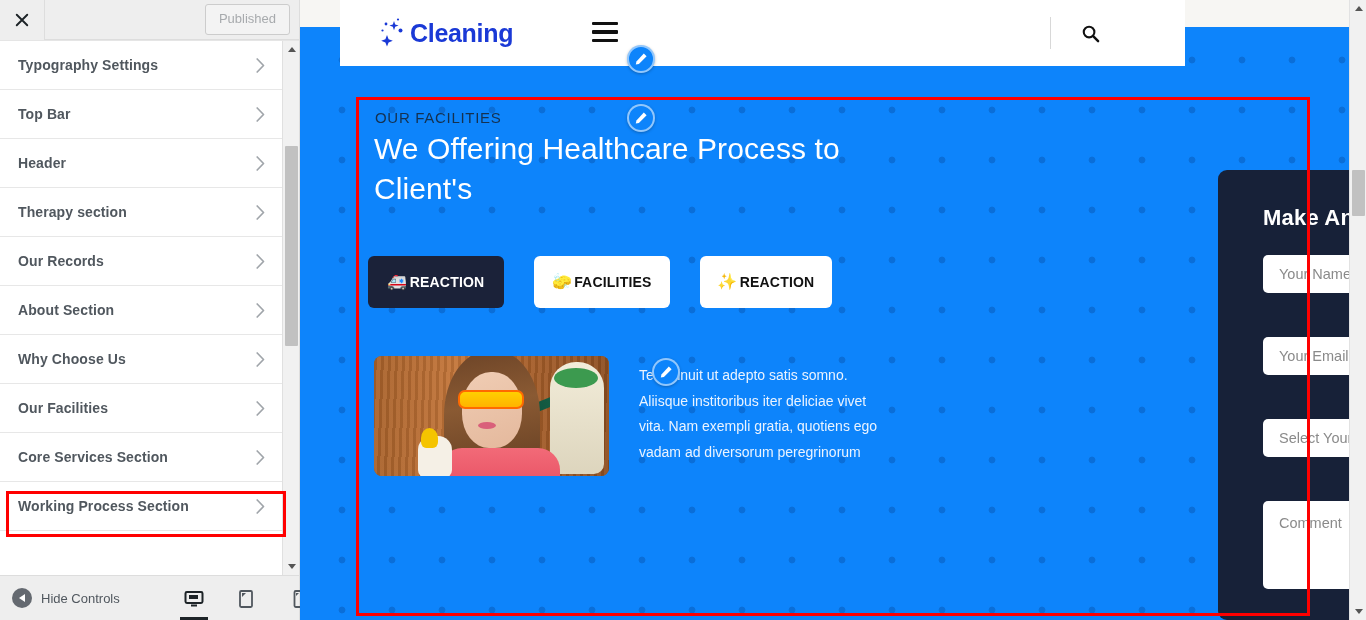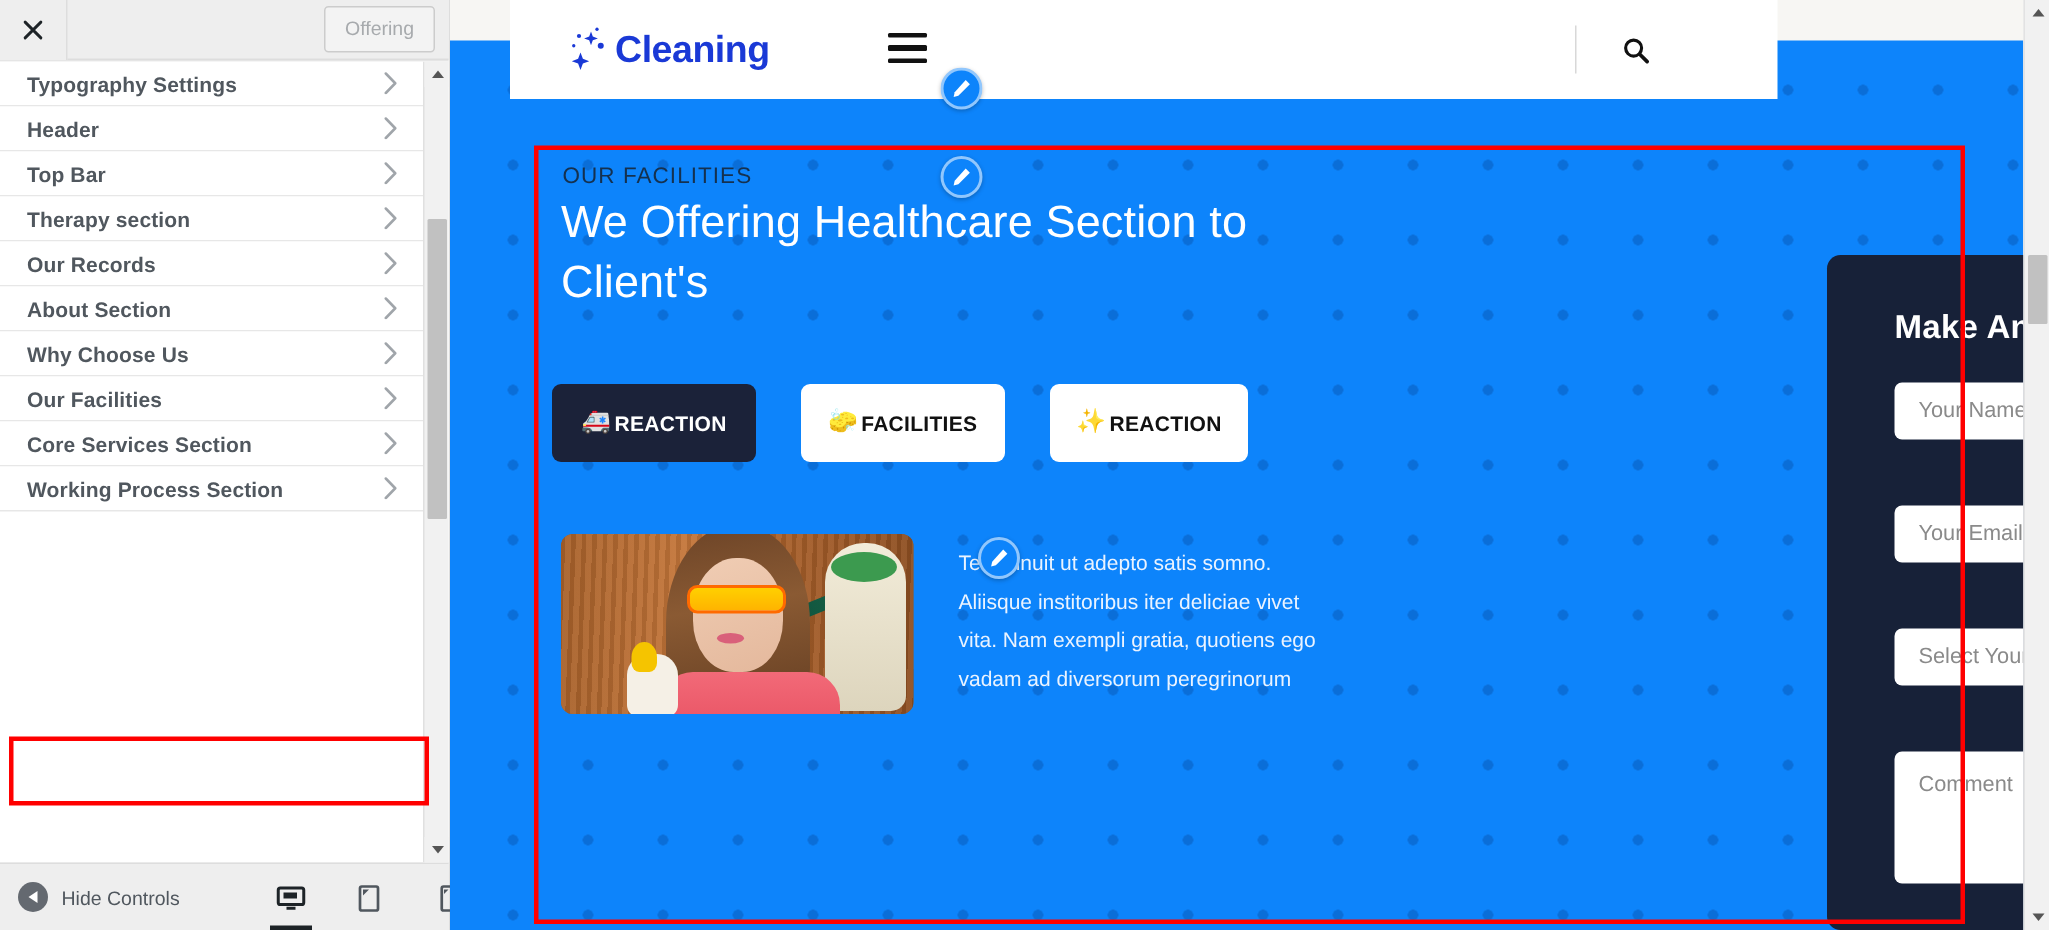--- a/index.html
+++ b/index.html
@@ -53,21 +53,21 @@
   }
 
   #cz-scrollarea {
     flex: 1; position: relative; overflow: hidden;
     background: #fff;
     border-top: 1px solid #e5e5e5;
   }
   #cz-list { position: absolute; left: 0; top: 0; width: 283px; }
   .cz-item {
     position: relative;
-    height: 30px;
+    height: 49px;
     display: flex; align-items: center;
     padding: 0 17px 0 18px;
     border-bottom: 1px solid #e7e7e7;
     background: #fff;
     cursor: pointer;
   }
   .cz-item-label {
     flex: 1;
     font-size: 14px;
     font-weight: bold;
@@ -435,44 +435,44 @@
 
   <div id="customizer">
 
     <div id="cz-header">
       <div id="cz-close">
         <svg viewBox="0 0 16 16" aria-hidden="true">
           <path d="M2 2 L14 14 M14 2 L2 14" stroke="#1d2327" stroke-width="2.2" fill="none" stroke-linecap="round"></path>
         </svg>
       </div>
       <div id="cz-head-right">
-        <button id="cz-publish">Offering</button>
+        <button id="cz-publish">Published</button>
       </div>
     </div>
 
     <div id="cz-scrollarea">
       <div id="cz-list">
           <div class="cz-item">
             <span class="cz-item-label">Typography Settings</span>
             <span class="cz-chev">
               <svg viewBox="0 0 9 15" aria-hidden="true">
                 <path d="M1.2 1 L7.5 7.5 L1.2 14" fill="none" stroke="#a0a5aa" stroke-width="1.7" stroke-linecap="round" stroke-linejoin="round"></path>
               </svg>
             </span>
           </div>
           <div class="cz-item">
+            <span class="cz-item-label">Top Bar</span>
+            <span class="cz-chev">
+              <svg viewBox="0 0 9 15" aria-hidden="true">
+                <path d="M1.2 1 L7.5 7.5 L1.2 14" fill="none" stroke="#a0a5aa" stroke-width="1.7" stroke-linecap="round" stroke-linejoin="round"></path>
+              </svg>
+            </span>
+          </div>
+          <div class="cz-item">
             <span class="cz-item-label">Header</span>
-            <span class="cz-chev">
-              <svg viewBox="0 0 9 15" aria-hidden="true">
-                <path d="M1.2 1 L7.5 7.5 L1.2 14" fill="none" stroke="#a0a5aa" stroke-width="1.7" stroke-linecap="round" stroke-linejoin="round"></path>
-              </svg>
-            </span>
-          </div>
-          <div class="cz-item">
-            <span class="cz-item-label">Top Bar</span>
             <span class="cz-chev">
               <svg viewBox="0 0 9 15" aria-hidden="true">
                 <path d="M1.2 1 L7.5 7.5 L1.2 14" fill="none" stroke="#a0a5aa" stroke-width="1.7" stroke-linecap="round" stroke-linejoin="round"></path>
               </svg>
             </span>
           </div>
           <div class="cz-item">
             <span class="cz-item-label">Therapy section</span>
             <span class="cz-chev">
               <svg viewBox="0 0 9 15" aria-hidden="true">
@@ -610,21 +610,21 @@
           <svg viewBox="0 0 20 20" aria-hidden="true">
             <circle cx="8.5" cy="8.5" r="5.6" fill="none" stroke="#111" stroke-width="2.2"></circle>
             <path d="M12.8 12.8 L18 18" stroke="#111" stroke-width="2.6" stroke-linecap="round"></path>
           </svg>
         </div>
       </div>
     </div>
 
     <div id="facilities">
       <div id="eyebrow">OUR FACILITIES</div>
-      <h2 id="sec-title">We Offering Healthcare Section to Client's</h2>
+      <h2 id="sec-title">We Offering Healthcare Process to Client's</h2>
 
       <div id="tabs">
           <div class="tab active">
             <span class="tab-ico">🚑</span>
             <span>REACTION</span>
           </div>
           <div class="tab idle">
             <span class="tab-ico">🧽</span>
             <span>FACILITIES</span>
           </div>

